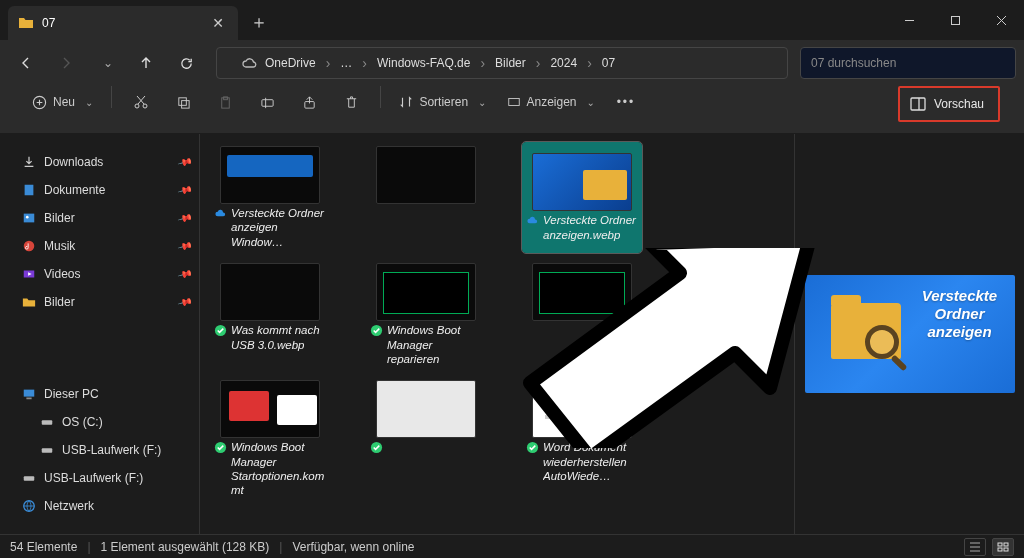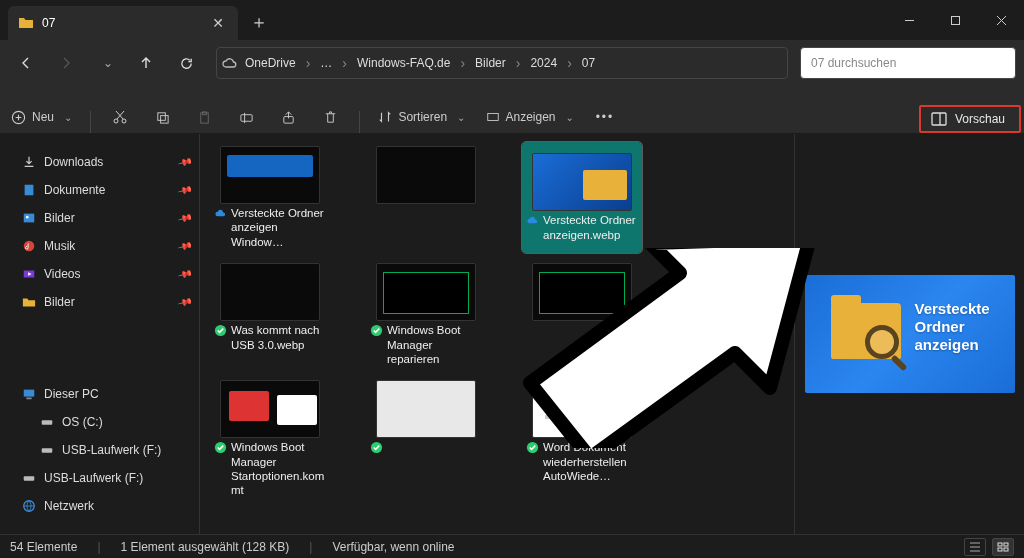--- a/index.html
+++ b/index.html
@@ -53,61 +53,61 @@
     color:#aaa; border-radius:4px; cursor:pointer;
   }
   .nav-btn.disabled { color:#555; }
   .breadcrumb {
     flex:1;
     height:32px;
     border:1px solid #454545;
     border-radius:4px;
     display:flex;
     align-items:center;
-    padding:0 4px;
+    padding:0 24px;
     margin: 0 8px;
     gap:2px;
     color:#ddd;
     background:#2b2b2b;
   }
   .crumb { padding: 4px 6px; border-radius:4px; cursor:pointer; display:flex; align-items:center; gap:6px;}
   .crumb-sep { color:#888; font-size:10px; padding: 0 2px;}
   .searchbox {
     width:216px; height:32px;
     border:1px solid #454545;
     border-radius:4px;
-    background:#ffffff;
+    background:#0f172a;
     color:#888;
     padding:0 10px;
     display:flex; align-items:center;
   }
 
   
   .toolbar {
     height:48px;
     background:#2b2b2b;
     border-bottom:1px solid #1c1c1c;
     display:flex;
-    align-items:flex-end;
-    padding: 0 3px;
+    align-items:flex-start;
+    padding: 0 24px;
     gap: 4px;
   }
   .tb-btn {
     height:32px;
     padding: 0 8px;
     display:flex; align-items:center; justify-content:center;
     color:#ccc; border-radius:4px; cursor:pointer;
     gap:6px;
   }
   .tb-btn.icon-only { width:38px; padding:0; }
   .tb-sep { width:1px; height:22px; background:#454545; margin: 0 6px;}
   .tb-right { margin-left:auto; }
   .preview-btn {
     border:2px solid #d93a2b;
-    height:28px;
+    height:36px;
     display:flex; align-items:center; gap:8px;
     padding:0 14px 0 10px;
     border-radius:2px;
     cursor:pointer;
   }
 
   
   .main { display:flex; height: calc(558px - 40px - 46px - 48px - 24px); background:#1c1c1c;}
   .sidebar {
     width: 200px;
@@ -123,21 +123,21 @@
     gap:8px;
     color:#ddd;
     cursor:pointer;
     position:relative;
   }
   .side-item .pin { position:absolute; right:8px; color:#888; font-size:10px; transform: rotate(30deg);}
   .side-item.indent { padding-left: 40px;}
   .side-spacer { height: 70px; }
 
   
-  .content { flex:1; display:flex; }
+  .content { flex:1; display:flex;font-style:italic; }
   .files {
     flex:1;
     padding: 8px 10px;
     display:flex;
     flex-wrap:wrap;
     align-content:flex-start;
     gap: 6px 36px;
     overflow:hidden;
     position:relative;
   }
@@ -218,43 +218,43 @@
   .preview-img .pmag {
     position:absolute; left:60px; top:50px; width:34px; height:34px;
     border:5px solid #5a4320; border-radius:50%;
     background:rgba(255,255,255,0.15);
   }
   .preview-img .pmag::after{
     content:""; position:absolute; right:-14px; bottom:-12px; width:18px; height:6px;
     background:#5a4320; transform:rotate(45deg); border-radius:3px;
   }
   .preview-img .ptext {
-    position:absolute; right:10px; top:25px;
+    position:absolute; right:10px; top:12px;
     color:#fff; font-weight:700; font-size:15px; line-height:1.2;
-    width:90px;
+    text-align:center; width:90px;
     text-shadow:0 1px 2px rgba(0,0,0,0.3);
   }
 
   
   .big-arrow {
     position:absolute;
     left:510px; top:248px;
     width:310px; height:200px;
     pointer-events:none;
     z-index:50;
   }
 
   
   .status {
     height:24px;
     background:#1c1c1c;
     border-top:1px solid #333;
     display:flex; align-items:center;
     padding:0 10px;
-    gap: 20px;
+    gap: 10px;
     font-size:12px;
     color:#ccc;
   }
   .status-sep { color:#555;}
   .status-right { margin-left:auto; display:flex; gap:6px;}
   .view-btn { width:22px; height:18px; display:flex; align-items:center; justify-content:center;
     border:1px solid #444; border-radius:2px; cursor:pointer;}
 
   
   .ico { display:inline-flex; align-items:center; justify-content:center;}

